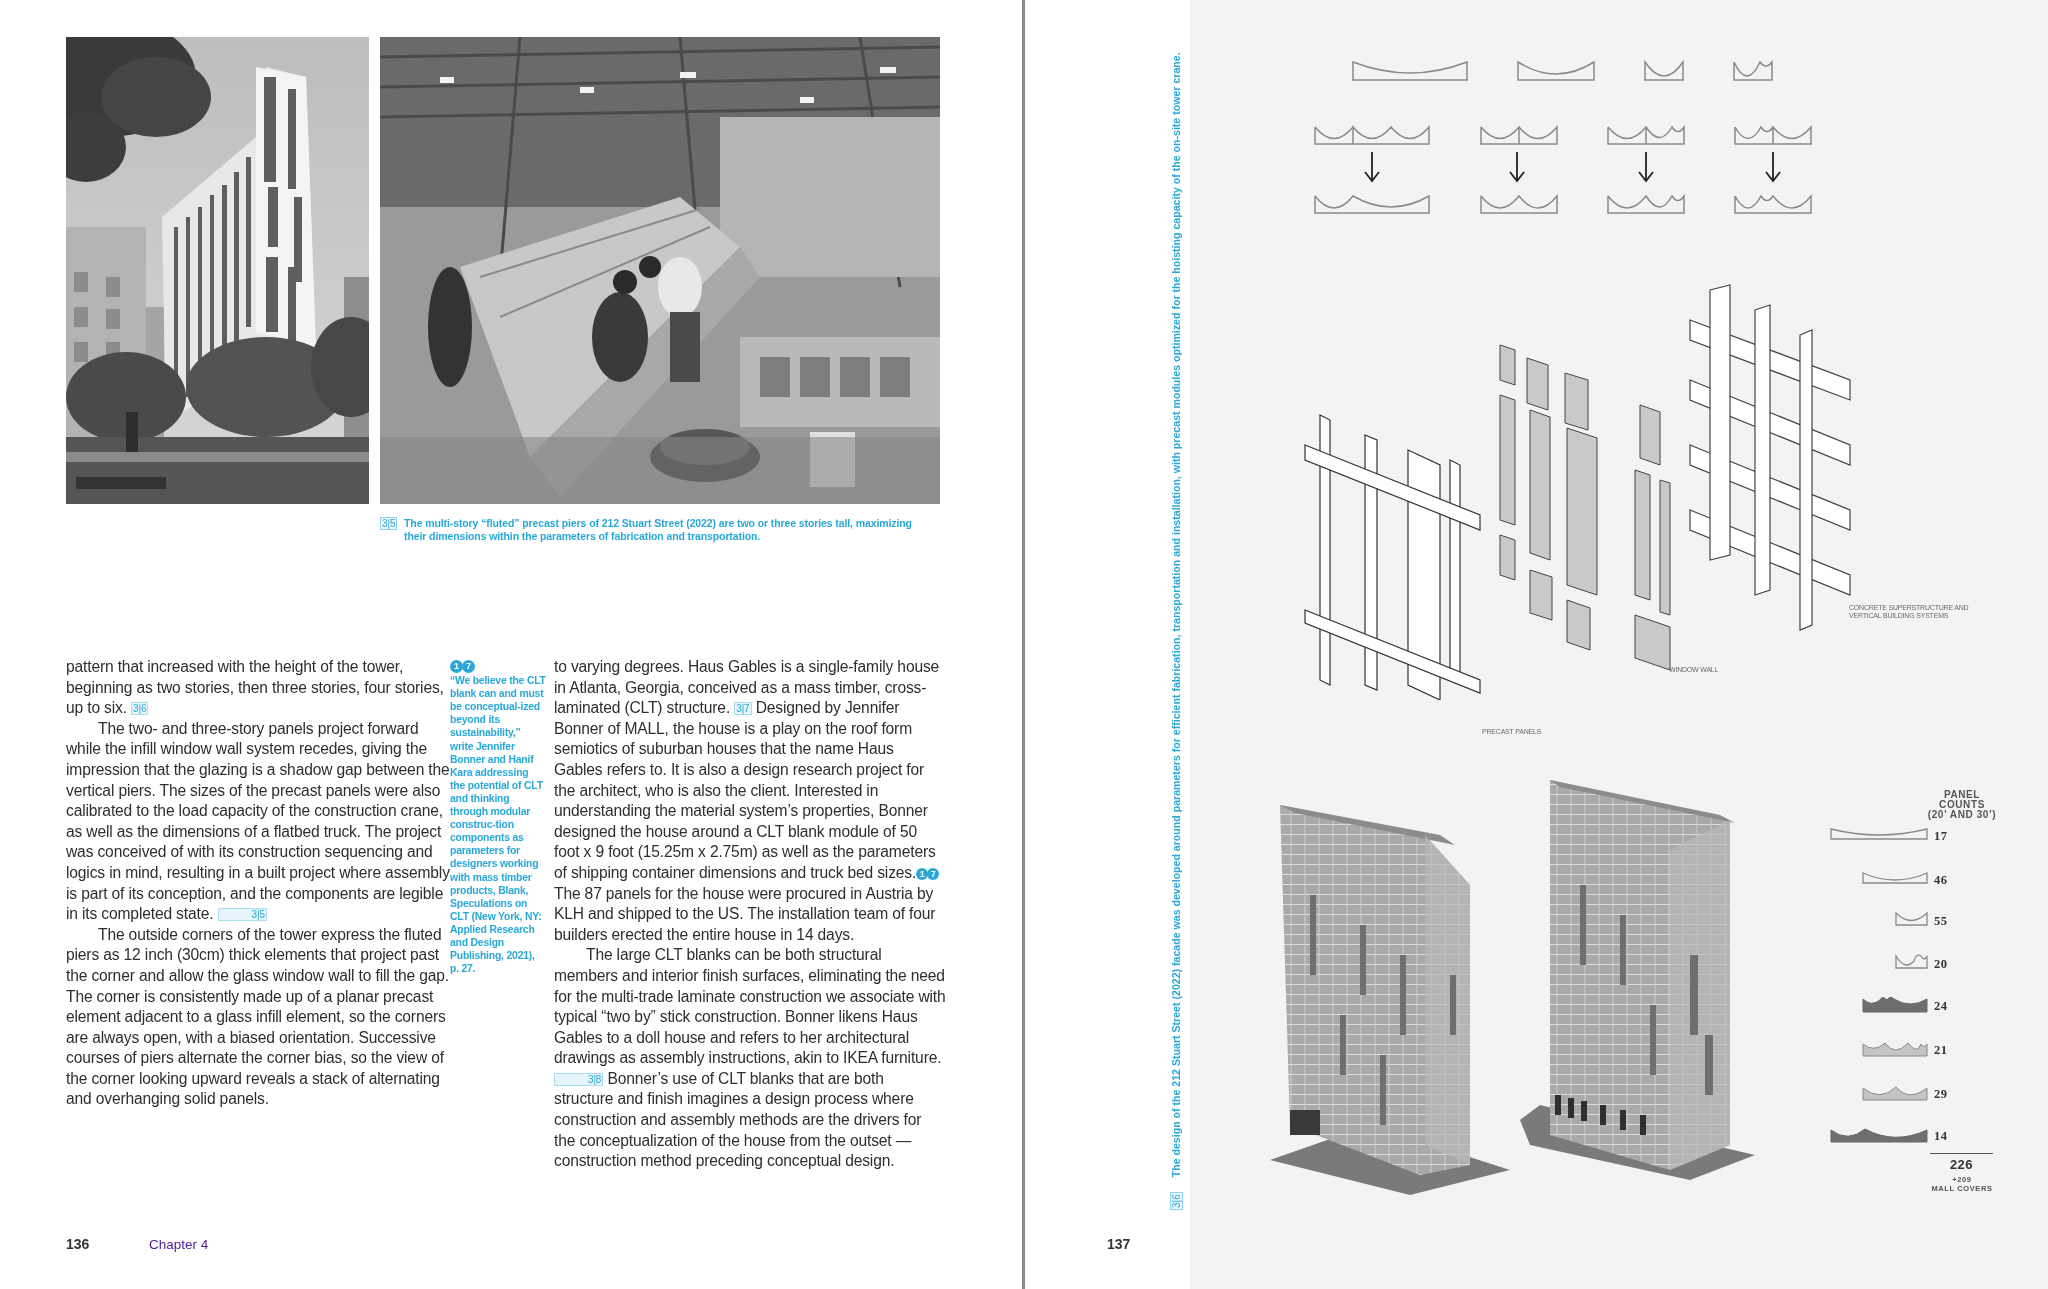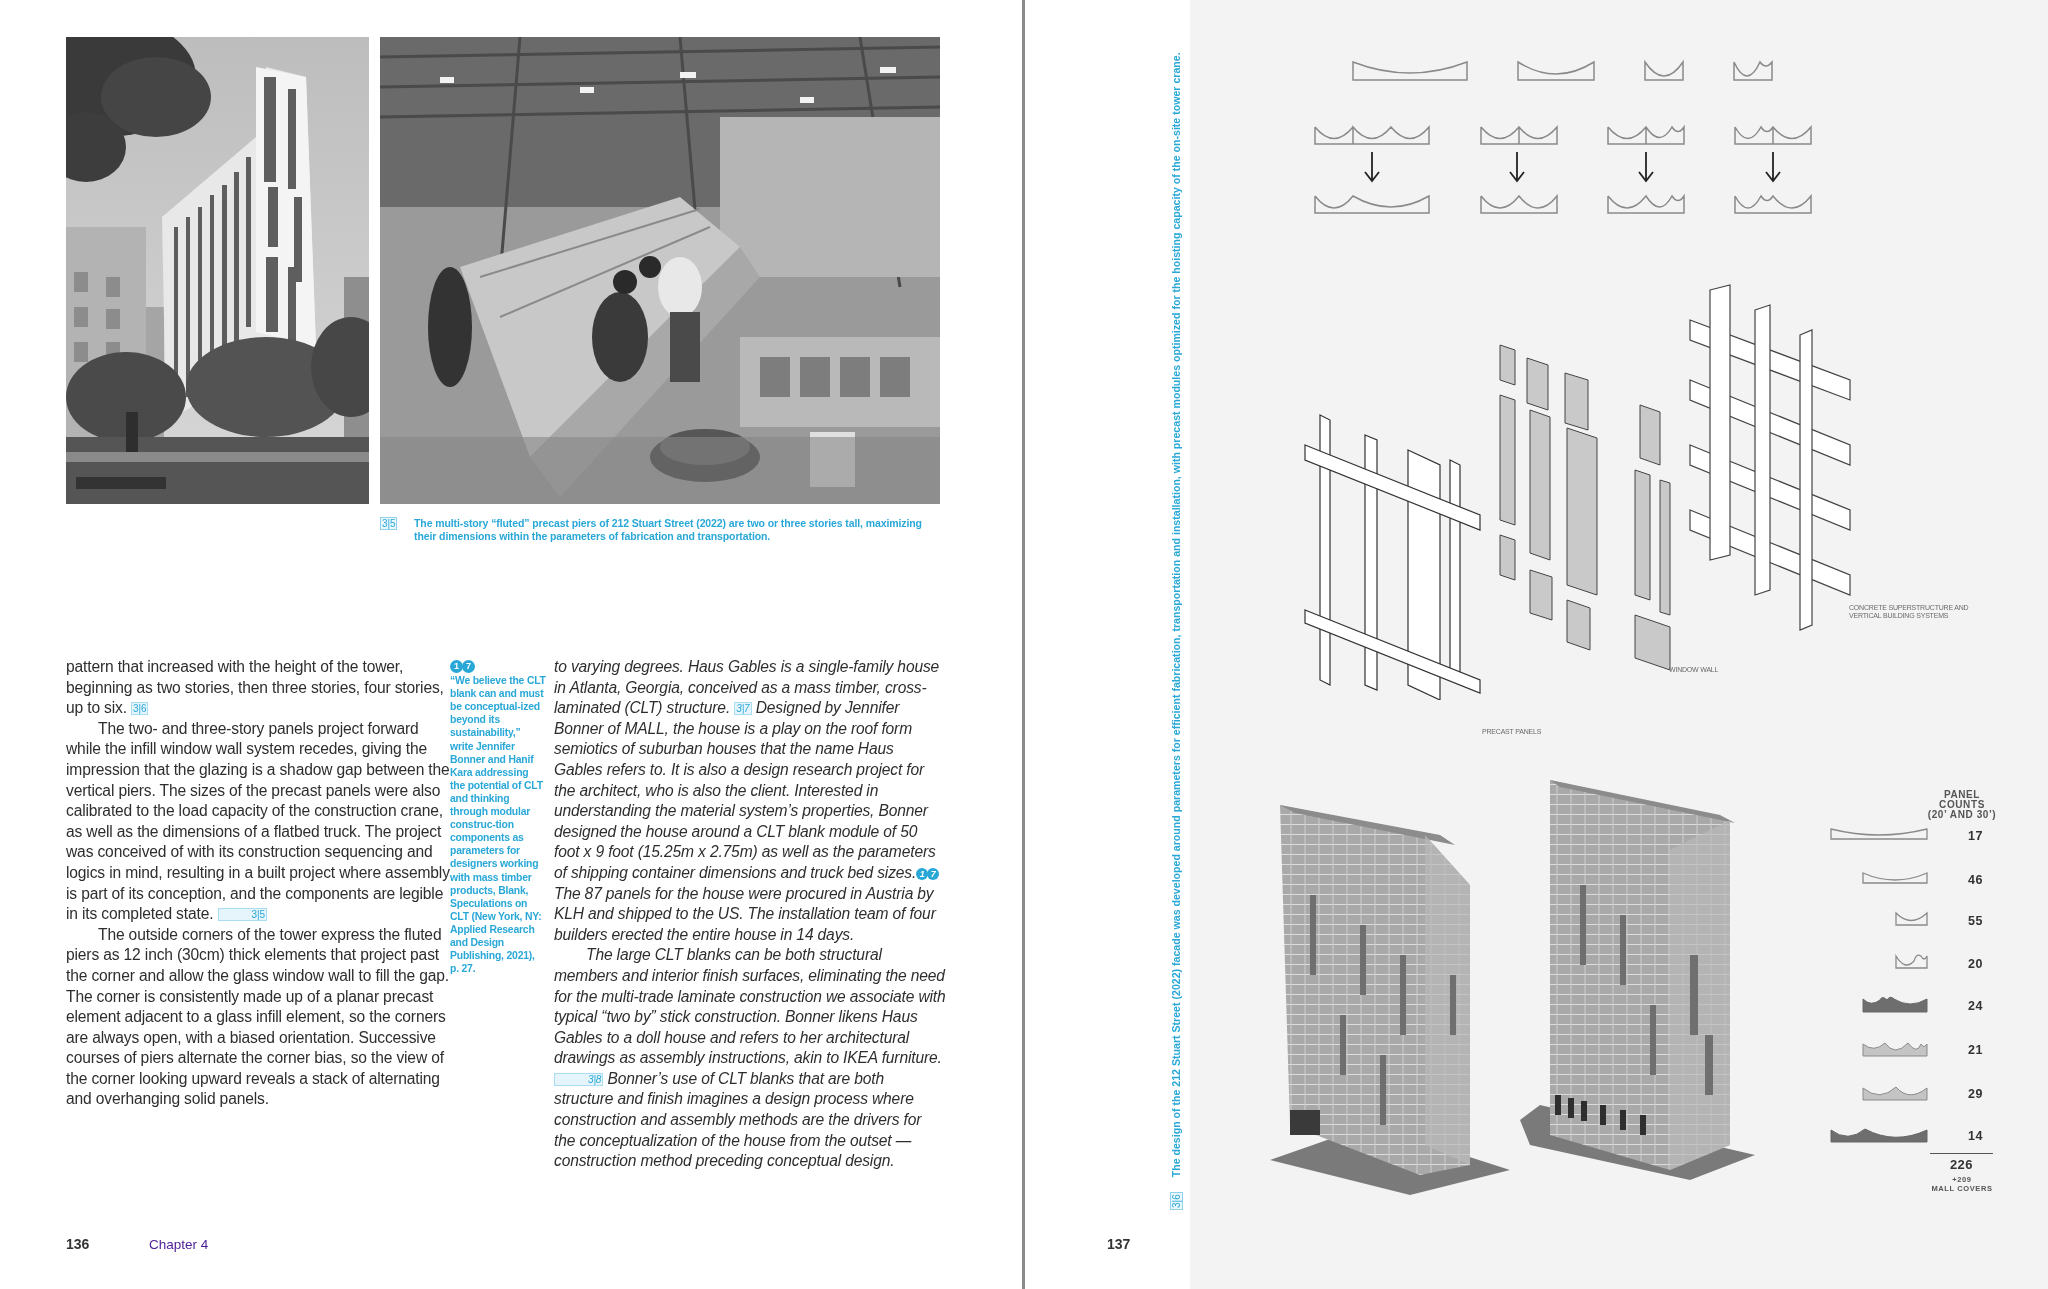--- a/index.html
+++ b/index.html
@@ -19,28 +19,28 @@
   #photo-factory { left: 380px; top: 37px; width: 560px; height: 467px; }
 
   
   .caption { position: absolute; font-family: "Liberation Sans", sans-serif; font-weight: bold; font-size: 10.5px; line-height: 13px; color: #29a8d8; letter-spacing: -0.1px; }
   .fig-ref { display: inline-block; font-weight: normal; font-size: 10px; line-height: 11px; color: #29a8d8; border: 1px solid #8fd2ec; padding: 0 1px; margin-right: 1px; background: #eaf7fc; }
   .cap-num { position: absolute; left: 0; top: 0; }
   .cap-text { position: absolute; left: 34px; top: 0; }
   #cap-34 { left: 66px; top: 517px; width: 300px; height: 44px; }
   #cap-34 .cap-text { width: 260px; }
   #cap-35 { left: 380px; top: 517px; width: 560px; height: 30px; }
-  #cap-35 .cap-text { left: 34px; width: 530px; }
+  #cap-35 .cap-text { left: 24px; width: 530px; }
 
   
   .col { position: absolute; font-family: "Liberation Sans", sans-serif; font-size: 15.6px; line-height: 20.6px; color: #2e2e2e; letter-spacing: -0.15px; }
   .col p { text-indent: 0; }
   .col p.indent { text-indent: 32px; }
   #col-1 { left: 66px; top: 657px; width: 386px; }
-  #col-2 { left: 554px; top: 657px; width: 392px; font-style: italic; }
+  #col-2 { left: 554px; top: 657px; width: 392px; }
   .inline-ref { display: inline-block; font-size: 10px; line-height: 11px; color: #29a8d8; border: 1px solid #a8dcf0; background: #e6f5fb; padding: 0 1px; vertical-align: 1px; }
   .note-badge { display: inline-block; width: 12px; height: 12px; border-radius: 50%; background: #29a8d8; color: #fff; font-size: 9px; line-height: 12px; text-align: center; font-weight: bold; vertical-align: 1px; margin-right: -1px; }
 
   
   #sidenote { position: absolute; left: 450px; top: 660px; width: 96px; font-family: "Liberation Sans", sans-serif; font-weight: bold; font-size: 10.4px; line-height: 13.1px; color: #29a8d8; letter-spacing: -0.2px; }
   #sidenote .badges { display: block; margin-bottom: 1px; }
   #sidenote .note-badge { width: 13px; height: 13px; line-height: 13px; }
 
   
   .folio { position: absolute; font-family: "Liberation Sans", sans-serif; font-weight: bold; font-size: 14px; color: #333; }
@@ -62,21 +62,21 @@
   .diag-label { position: absolute; font-family: "Liberation Sans", sans-serif; font-size: 7px; letter-spacing: -0.2px; color: #6a6a6a; text-transform: uppercase; line-height: 8px; }
   #label-concrete { left: 1849px; top: 604px; width: 130px; }
   #label-window { left: 1669px; top: 666px; }
   #label-precast { left: 1482px; top: 728px; }
 
   
   #panel-counts { position: absolute; left: 1810px; top: 785px; width: 200px; height: 410px; }
   #panel-counts .pc-head { position: absolute; left: 112px; top: 5px; width: 80px; text-align: center; font-size: 10px; line-height: 10px; font-weight: bold; letter-spacing: 0.6px; color: #555; font-family: "Liberation Sans", sans-serif; }
   .pc-row { position: absolute; left: 0; width: 200px; height: 24px; }
   .pc-row svg { position: absolute; left: 0; top: 0; }
-  .pc-row .pc-count { position: absolute; left: 158px; top: 4px; font-size: 12.5px; font-weight: bold; color: #333; font-family: Liberation Sans, sans-serif; letter-spacing: 0.5px; }
+  .pc-row .pc-count { position: absolute; left: 124px; top: 4px; font-size: 12.5px; font-weight: bold; color: #333; font-family: Liberation Serif, serif; letter-spacing: 0.5px; }
   #pc-rule { position: absolute; left: 120px; top: 368px; width: 63px; height: 1px; background: #555; }
   #pc-total { position: absolute; left: 120px; top: 372px; width: 63px; text-align: center; font-size: 13px; font-weight: bold; color: #333; font-family: "Liberation Sans", sans-serif; letter-spacing: 0.5px; }
   #pc-extra { position: absolute; left: 112px; top: 390px; width: 80px; text-align: center; font-size: 7.5px; line-height: 9px; font-weight: bold; color: #555; letter-spacing: 0.6px; font-family: "Liberation Sans", sans-serif; }
 </style>
 </head>
 <body>
 
 <div class="spread">
 
   <div class="page-left">

